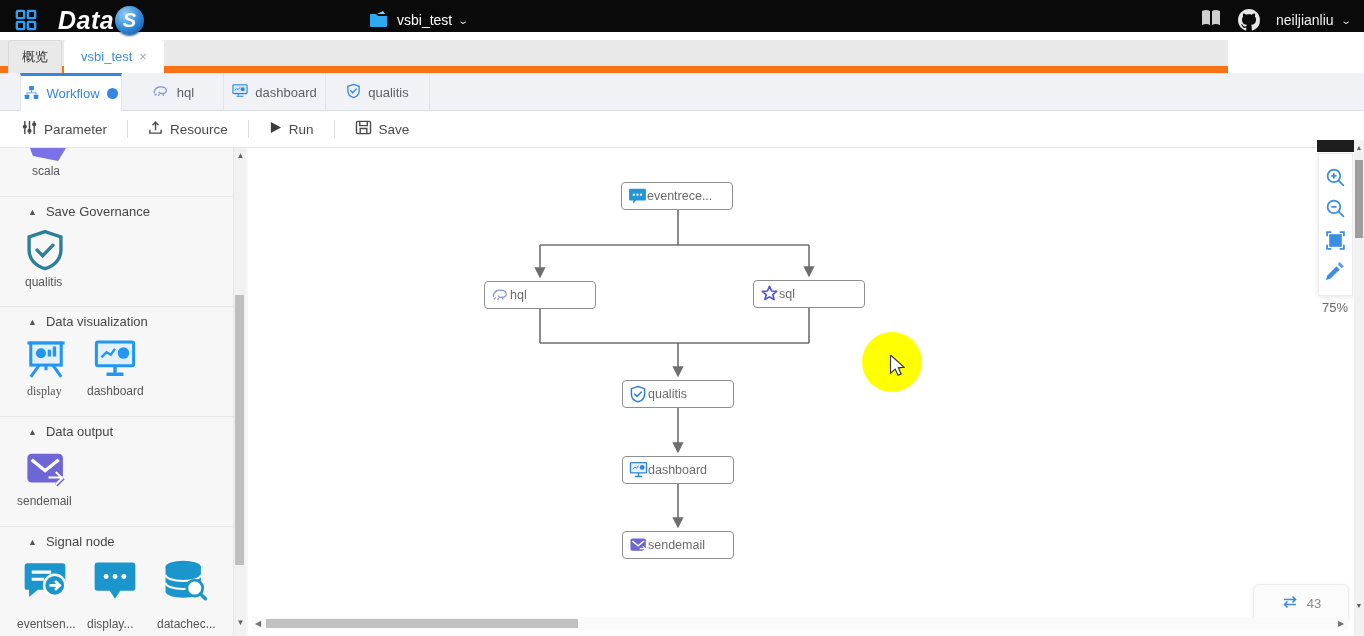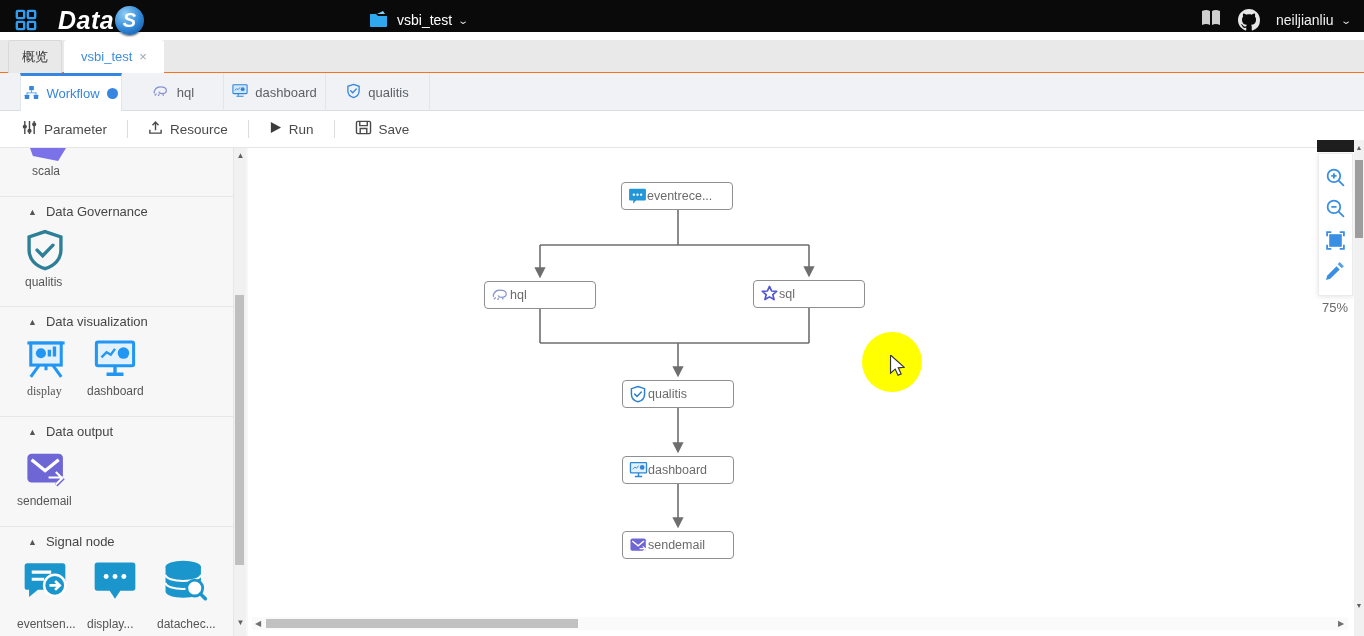--- a/index.html
+++ b/index.html
@@ -14,21 +14,21 @@
   #logo { left:58px; top:4px; height:32px; display:flex; align-items:center; font-style:italic; font-weight:bold; font-size:25px; letter-spacing:.5px; white-space:nowrap; }
   #logo .sphere { display:inline-flex; align-items:center; justify-content:center; width:29px; height:29px; border-radius:50%; background:radial-gradient(circle at 35% 28%, #8ecdf5 0%, #2f86d6 55%, #0d4e96 100%); font-size:20px; margin:0 1px; box-shadow:0 1px 2px rgba(0,0,0,.6); }
   #proj { left:368px; top:0; height:40px; display:flex; align-items:center; gap:7px; cursor:pointer; }
   #proj .nm { font-size:14px; }
   .chev { font-size:10px; color:#ddd; transform:scaleX(1.4); display:inline-block; }
   #hdr-right { right:14px; top:0; height:40px; display:flex; align-items:center; gap:16px; position:absolute; }
   #hdr-right .usr { font-size:14px; color:#f0f0f0; display:flex; gap:8px; align-items:center; cursor:pointer; }
   .hicon { width:22px; height:22px; display:inline-flex; cursor:pointer; }
 
   
-  #row1 { left:0; top:40px; width:1364px; height:33px; background:#e9e9e9; border-bottom:1px solid #f97316; }
+  #row1 { left:0; top:40px; width:1228px; height:33px; background:#e9e9e9; border-bottom:7px solid #f97316; }
   .ptab { position:absolute; top:0; height:33px; display:flex; align-items:center; justify-content:center; font-size:13px; cursor:pointer; }
   #ptab-ov { left:8px; width:54px; color:#333; background:#e9e9e9; border:1px solid #d9d9d9; border-bottom:none; border-radius:3px 3px 0 0; }
   #ptab-ws { left:64px; width:100px; color:#3c8de0; background:#fff; border-radius:3px 3px 0 0; gap:7px; }
   #ptab-ws .x { color:#98a6b5; font-size:13px; }
 
   
   #row2 { left:0; top:73px; width:1364px; height:38px; background:#f0f2f5; border-bottom:1px solid #dadee4; }
   .etab { position:absolute; top:0; height:38px; display:flex; align-items:center; justify-content:center; gap:7px; font-size:13px; color:#5a5f66; cursor:pointer; border-right:1px solid #e2e5ea; }
   #etab-wf { left:20px; width:102px; background:#fff; border-top:3px solid #3586e0; color:#3586e0; border-left:1px solid #e2e5ea; }
   #etab-hql { left:123px; width:101px; }
@@ -230,21 +230,21 @@
 
   <div id="side" class="abs">
 
     <div class="abs" style="left:30px; top:0; width:36px; height:13px; background:#7b72e9; clip-path:polygon(0 0,100% 0,78% 100%,8% 62%);"></div>
     <div class="slabel" style="left:32px; top:16px;">scala</div>
 
     <div class="sdiv" style="top:48px;"></div>
 
     <div class="sect-hd" style="left:28px; top:56px;">
       <span class="tri">▲</span>
-      <span>Data Governance</span>
+      <span>Save Governance</span>
     </div>
     <div class="sitem" style="left:22px; top:80px;">
       <span>
         <svg viewBox="0 0 24 26" width="46" height="46" fill="none" stroke="#2c7f96" stroke-width="1.9">
             <path d="M12 2l9 3v7.5c0 5.2-3.8 9-9 10.5-5.2-1.5-9-5.3-9-10.5V5z"></path>
             <path d="M7.5 12.5l3.2 3.2 5.8-6" stroke-linecap="round"></path>
           </svg>
       </span>
     </div>
     <div class="slabel" style="left:25px; top:127px;">qualitis</div>
@@ -457,20 +457,29 @@
       </span>
       <span class="zi">
         <svg viewBox="0 0 20 20" fill="#3b8fe3">
             <path d="M2 14l9-9 3 3-9 9-4 1z"></path>
             <path d="M12 3l2-2 4 4-2 2z" opacity=".85"></path>
           </svg>
       </span>
     </div>
     <div id="zlvl">75%</div>
 
+    <div id="badge">
+      <span>
+        <svg viewBox="0 0 18 14" width="18" height="14" fill="none" stroke="#3b8fe3" stroke-width="1.6">
+            <path d="M3 4.5h11M11.5 1.5l3 3-3 3"></path>
+            <path d="M15 9.5H4M6.5 6.5l-3 3 3 3"></path>
+          </svg>
+      </span>
+      <span>43</span>
+    </div>
 
     <div id="hscroll">
       <span class="ar" style="left:3px;">◀</span>
       <div id="hthumb"></div>
       <span class="ar" style="left:1086px;">▶</span>
     </div>
   </div>
 
   <div id="vscroll" class="abs">
     <span class="ar" style="top:4px;">▲</span>

